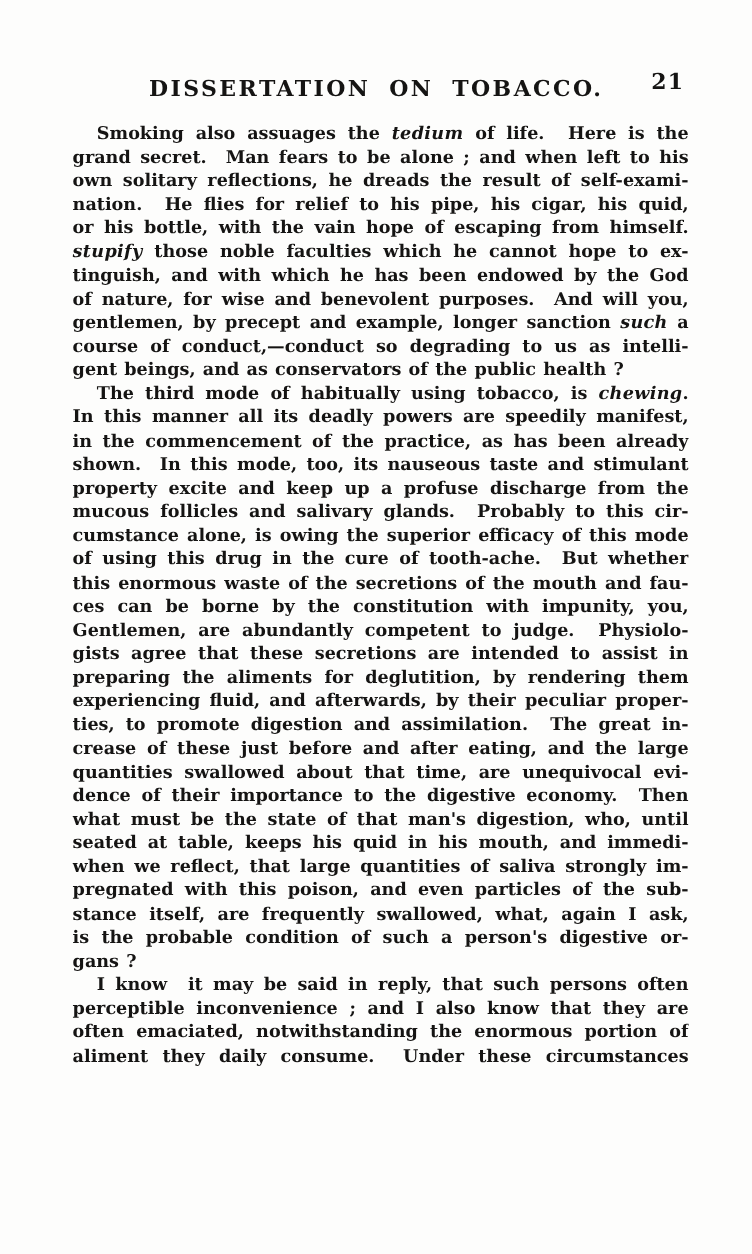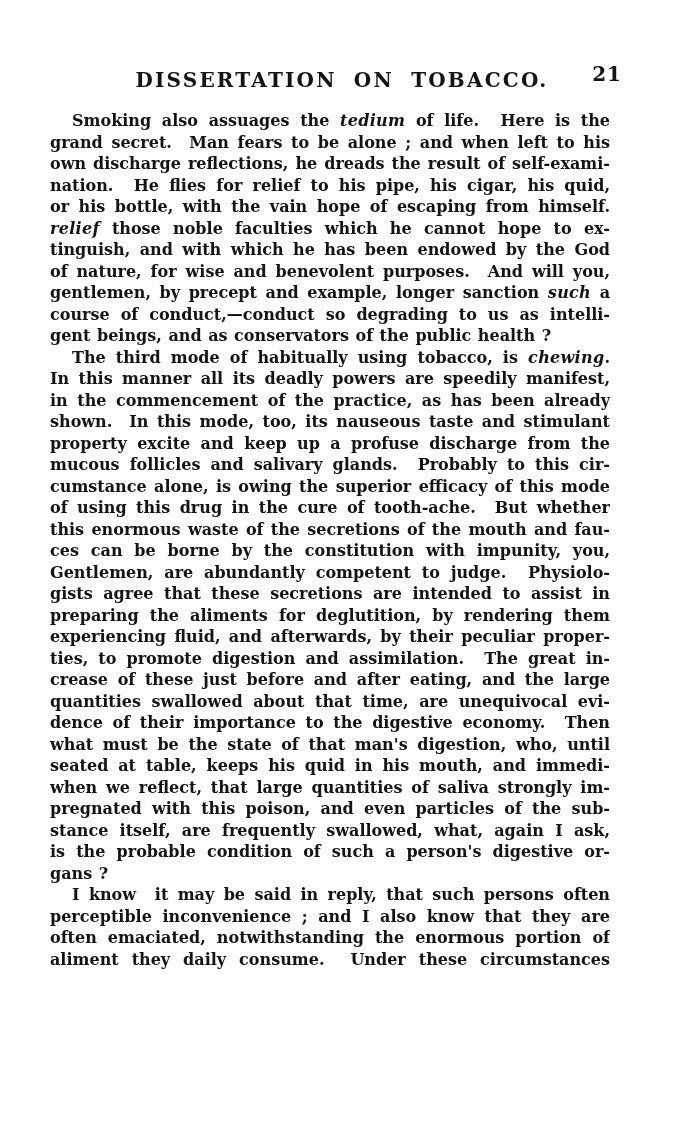--- a/index.html
+++ b/index.html
@@ -37,21 +37,21 @@
   }
   .page-number {
     position: absolute;
     right: 0;
     top: -2px;
     font-size: 20px;
     letter-spacing: 1px;
   }
   .page-body {
     position: absolute;
-    left: 50px;
+    left: 66px;
     top: 110px;
     width: 560px;
   }
   .paragraph {
     margin: 0;
     padding: 0;
   }
   .line {
     height: 21.5px;
     line-height: 21.5px;
@@ -77,24 +77,24 @@
 
 <div class="scan-page">
   <div class="running-header">
     <span class="header-title">DISSERTATION ON TOBACCO.</span>
     <span class="page-number">21</span>
   </div>
   <div class="page-body">
       <div class="paragraph">
         <div class="line firstline">Smoking also assuages the <i>tedium</i> of life.&nbsp; Here is the</div>
         <div class="line">grand secret.&nbsp; Man fears to be alone ; and when left to his</div>
-        <div class="line">own discharge reflections, he dreads the result of self-exami-</div>
+        <div class="line">own solitary reflections, he dreads the result of self-exami-</div>
         <div class="line">nation.&nbsp; He flies for relief to his pipe, his cigar, his quid,</div>
         <div class="line">or his bottle, with the vain hope of escaping from himself.</div>
-        <div class="line"><i>relief</i> those noble faculties which he cannot hope to ex-</div>
+        <div class="line"><i>stupify</i> those noble faculties which he cannot hope to ex-</div>
         <div class="line">tinguish, and with which he has been endowed by the God</div>
         <div class="line">of nature, for wise and benevolent purposes.&nbsp; And will you,</div>
         <div class="line">gentlemen, by precept and example, longer sanction <i>such</i> a</div>
         <div class="line">course of conduct,—conduct so degrading to us as intelli-</div>
         <div class="line lastline">gent beings, and as conservators of the public health ?</div>
       </div>
       <div class="paragraph">
         <div class="line firstline">The third mode of habitually using tobacco, is <i>chewing</i>.</div>
         <div class="line">In this manner all its deadly powers are speedily manifest,</div>
         <div class="line">in the commencement of the practice, as has been already</div>

